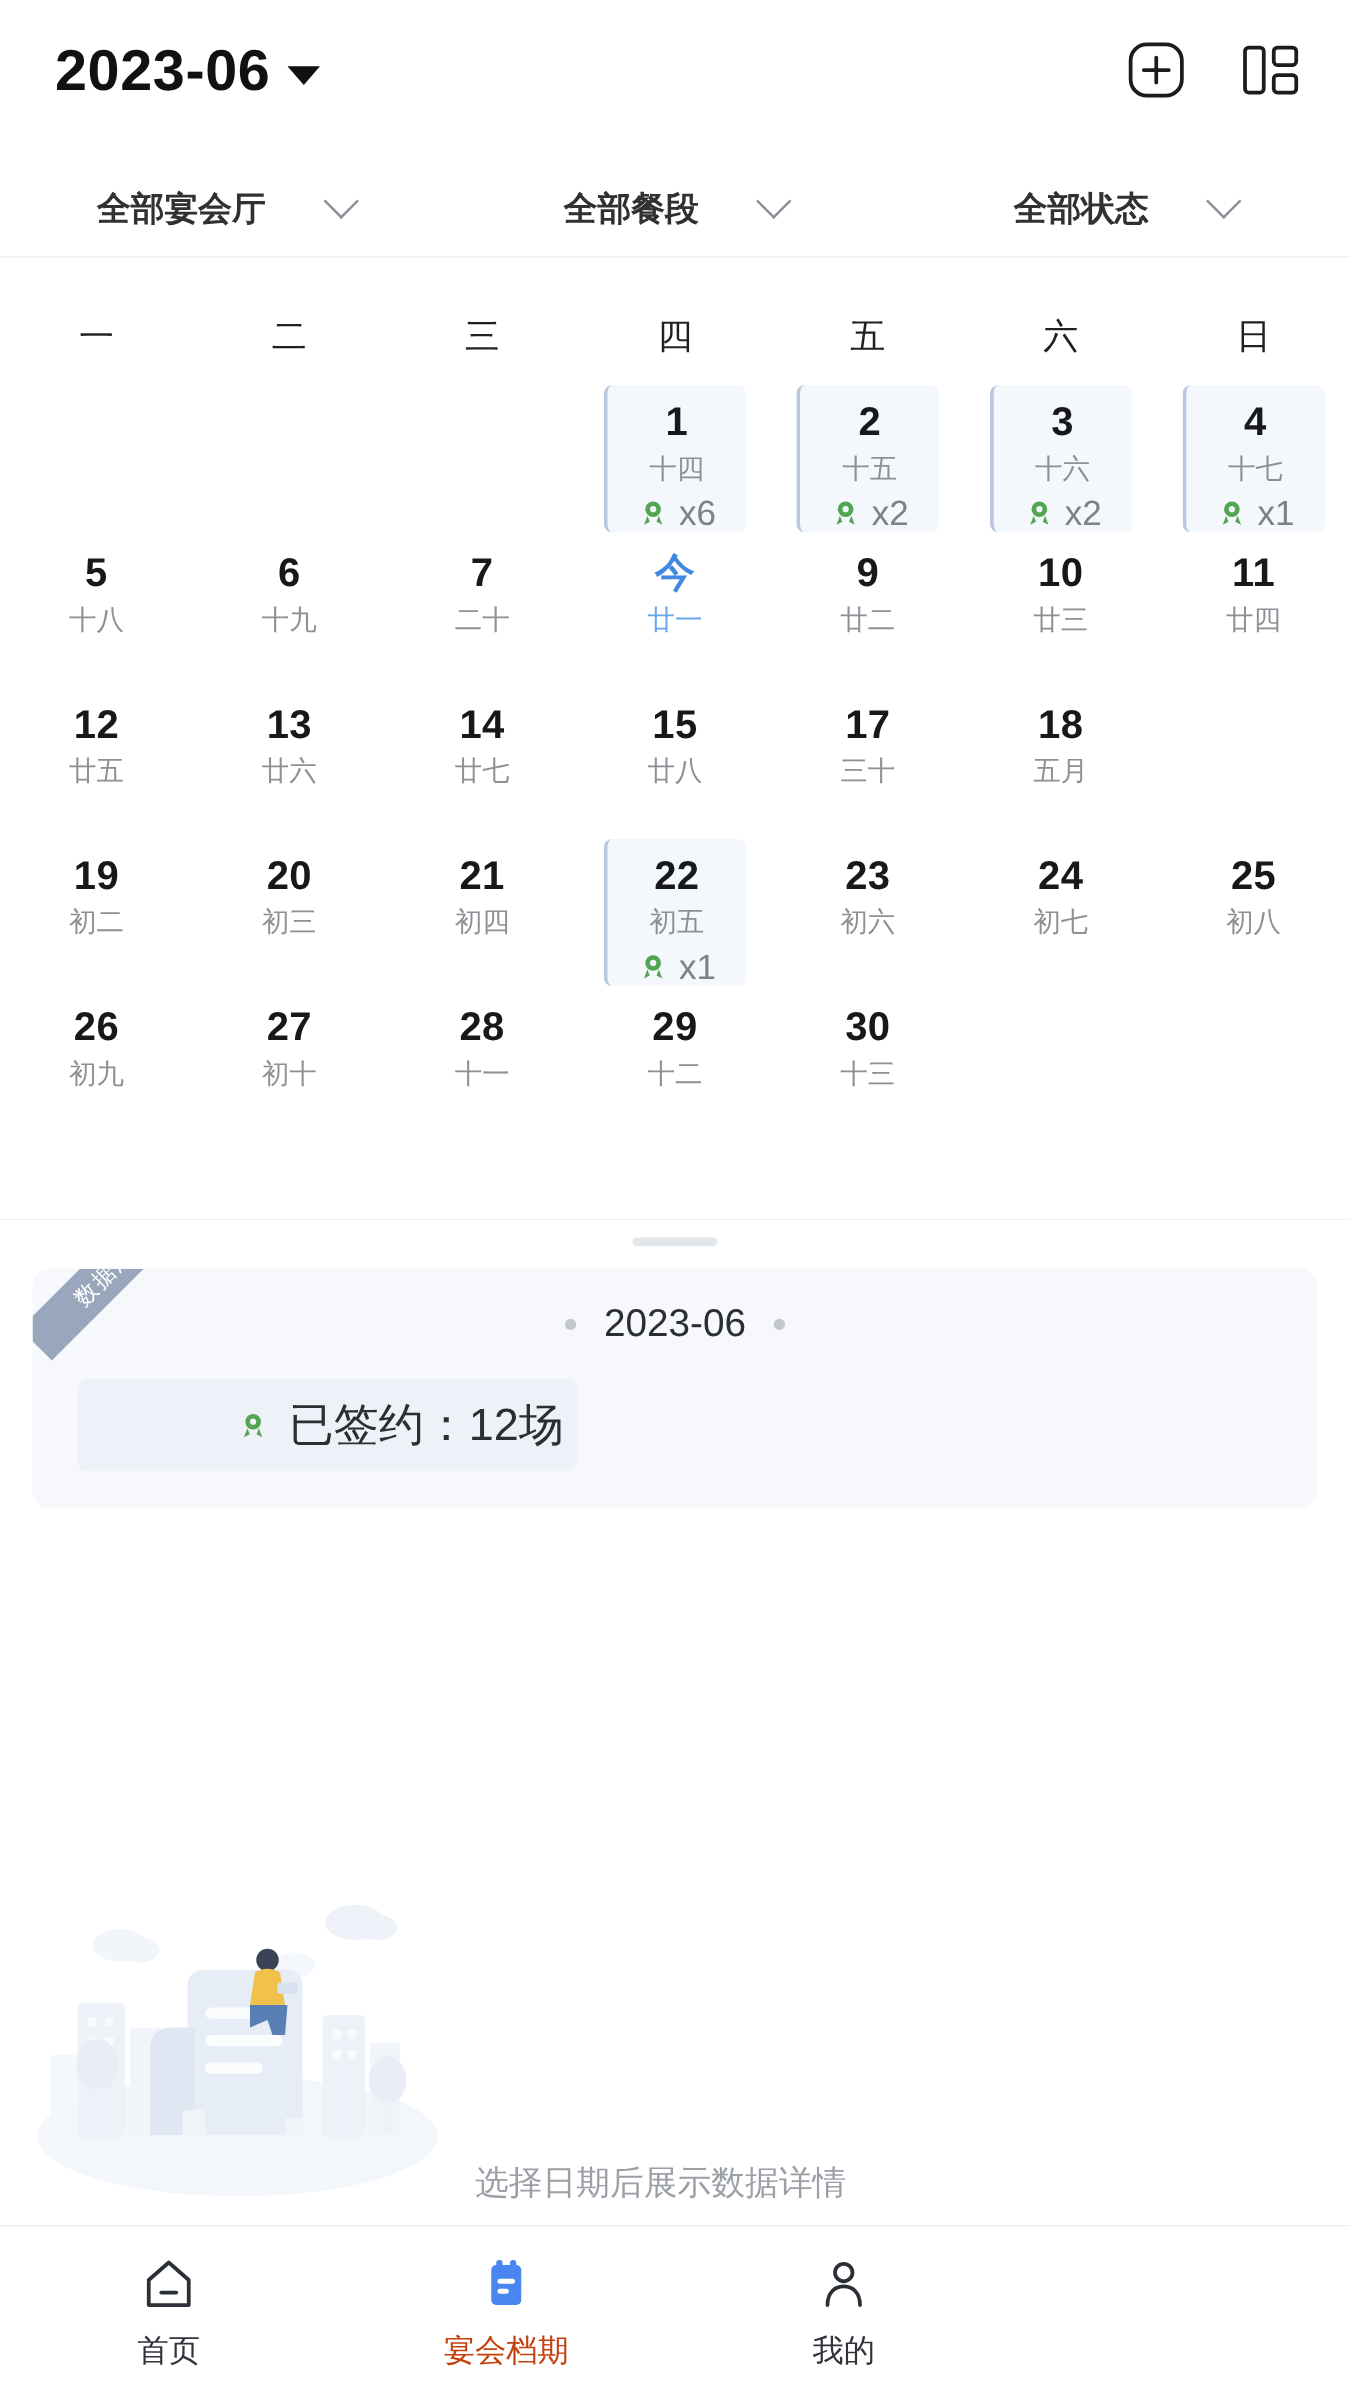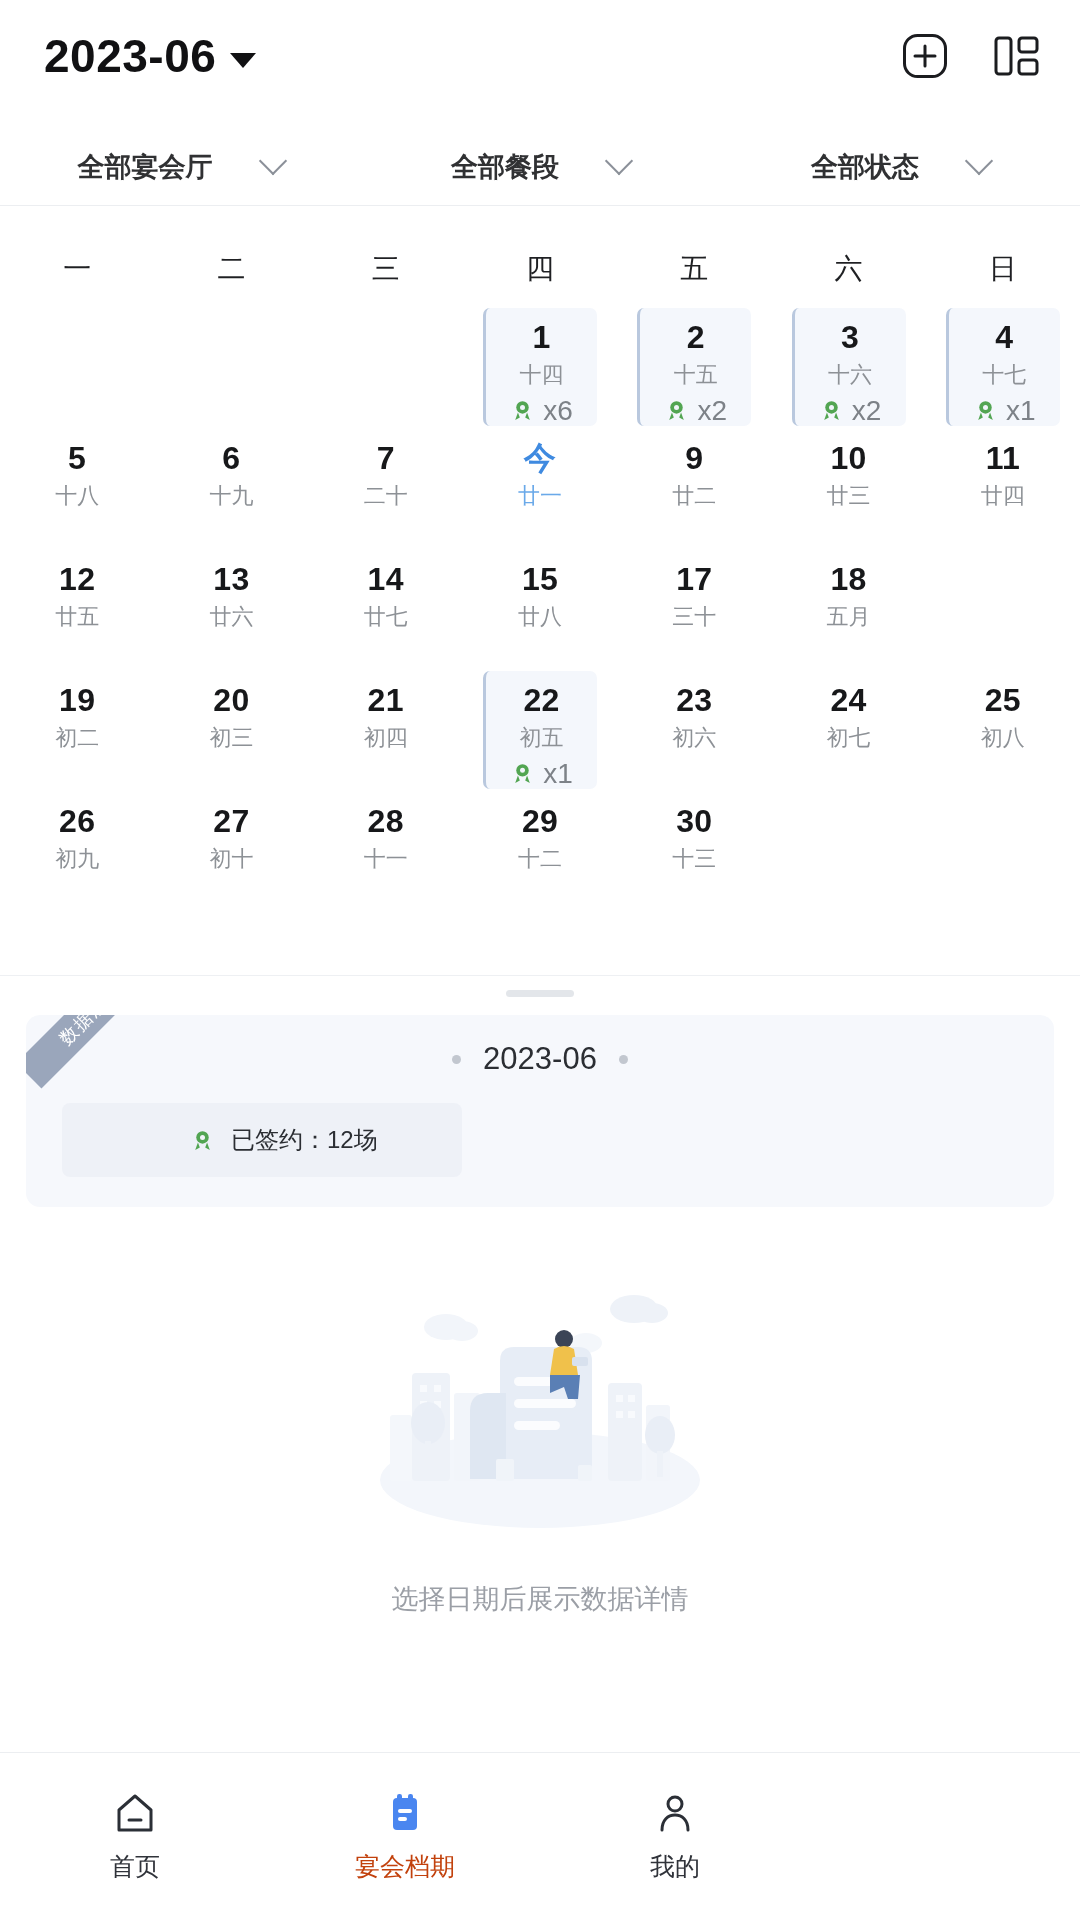--- a/index.html
+++ b/index.html
@@ -173,38 +173,38 @@
   .summary-rows { margin: 26px 36px 0 36px; }
   .summary-row {
     background: #eef1f7;
     border-radius: 8px;
     height: 74px;
     width: 400px;
     display: flex; align-items: center;
     padding-left: 128px;
     gap: 16px;
   }
-  .summary-row-text { font-size: 24px; color: #2b2e33; }
+  .summary-row-text { font-size: 36px; color: #2b2e33; }
 
   
   .empty-state {
     flex: 1 1 auto;
-    display: flex; flex-direction: column;
-    align-items: center; justify-content: flex-start;
+    display: flex; flex-direction: row;
+    align-items: flex-end; justify-content: flex-start;
     padding-top: 58px;
   }
   .empty-illu { width: 380px; height: 270px; display: block; }
   .empty-text {
     margin-top: 46px;
     font-size: 27px; color: #9b9fa6;
   }
 
   
   .tabbar {
-    height: 168px; flex: 0 0 auto;
+    height: 140px; flex: 0 0 auto;
     border-top: 1px solid #eceef1;
     background: #ffffff;
     display: grid; grid-template-columns: repeat(4, 1fr);
     align-items: center;
   }
   .tab {
     display: flex; flex-direction: column; align-items: center; gap: 14px;
     cursor: pointer; position: relative;
   }
   .tab-ico { width: 46px; height: 46px; position: relative; display: block; }

